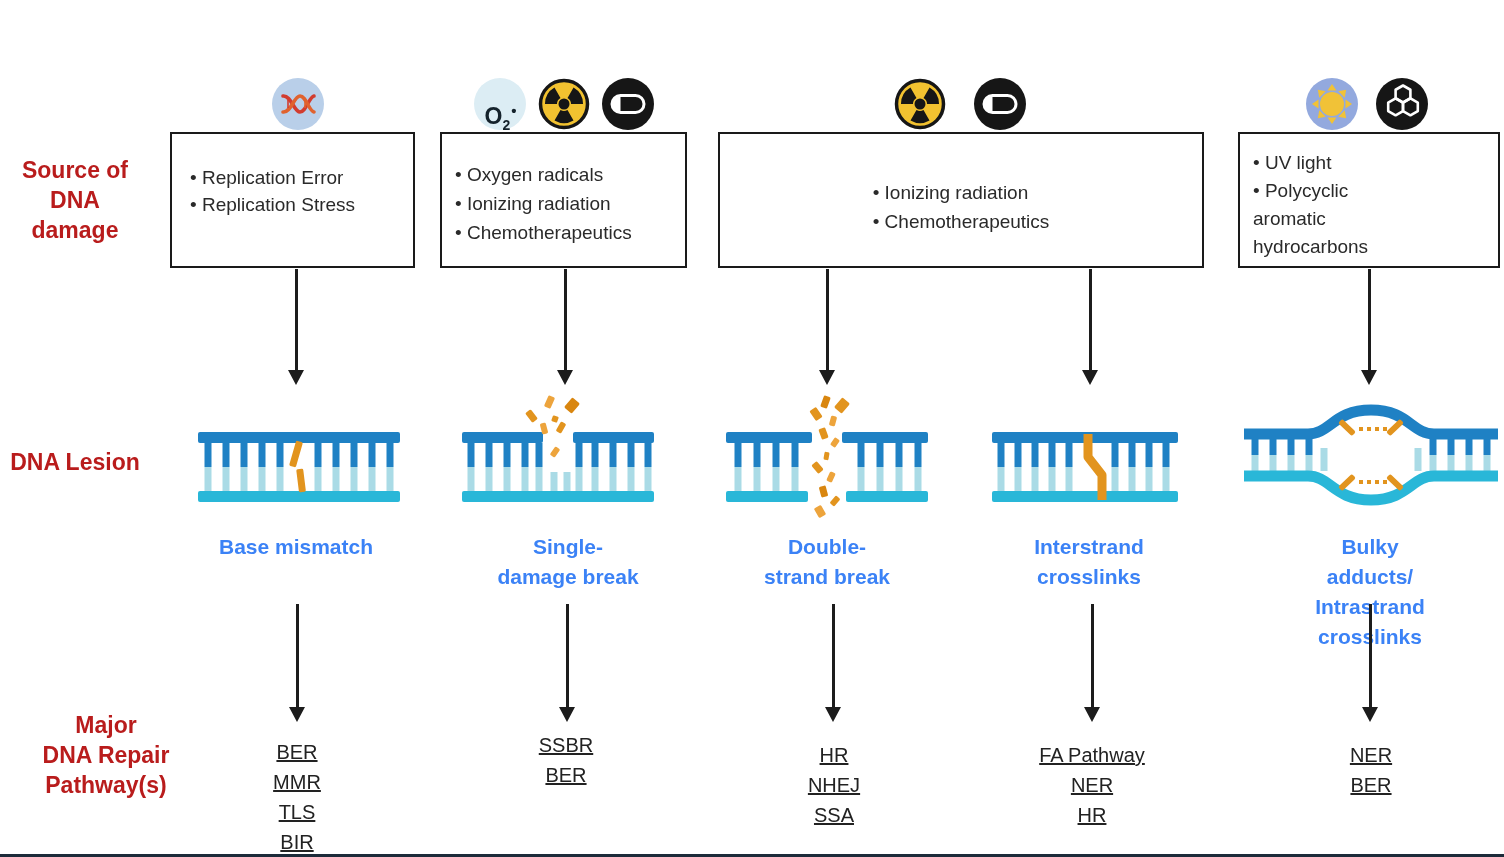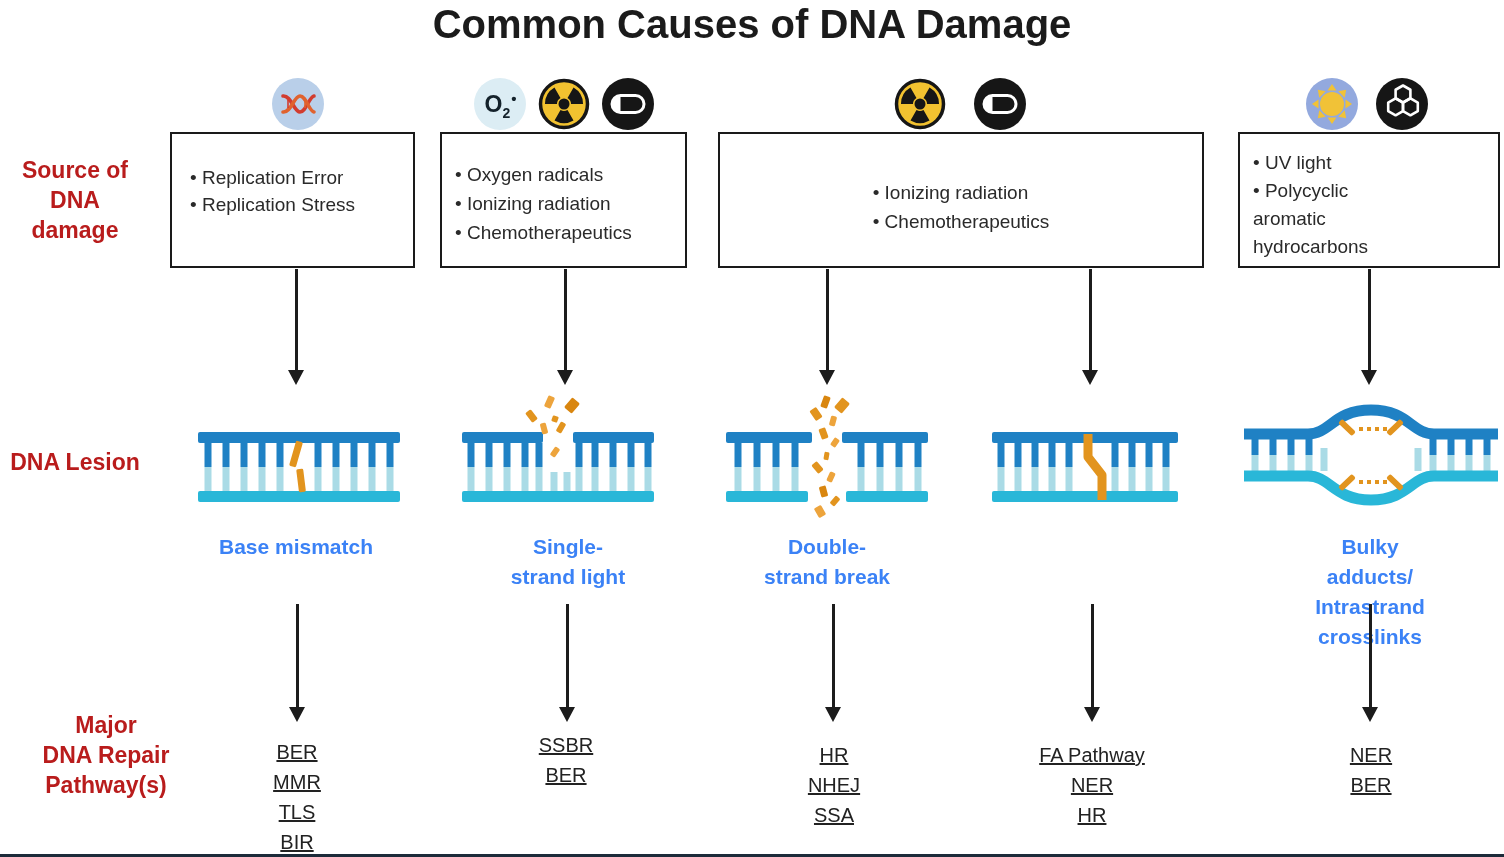--- a/index.html
+++ b/index.html
@@ -18,21 +18,21 @@
   .srcbox {
     position:absolute; border:2px solid #1a1a1a; background:#fff;
     box-sizing:border-box; font-size:19px; color:#2a2a2a;
   }
   .srcline { white-space:pre-line; }
   .inner-center { width:fit-content; margin:0 auto; text-align:left; }
   .icon { position:absolute; width:52px; height:52px; }
   .icon svg { width:100%; height:100%; display:block; }
   .o2circle {
     background:#dcedf4; border-radius:50%; width:52px; height:52px;
-    display:flex; align-items:center; justify-content:center;
+    display:flex; align-items:flex-end; justify-content:center;
     font-weight:bold; font-size:23px; color:#14222b;
   }
   .o2sub { font-size:14px; position:relative; top:6px; }
   .o2dot { font-size:15px; position:relative; top:-8px; left:1px; }
   .arrow { position:absolute; width:3px; background:#1c1c1c; }
   .arrow::after {
     content:""; position:absolute; left:50%; bottom:-14px; transform:translateX(-50%);
     width:0; height:0; border-left:8px solid transparent; border-right:8px solid transparent;
     border-top:15px solid #1c1c1c;
   }
@@ -45,21 +45,20 @@
     position:absolute; transform:translateX(-50%); font-size:20px;
     line-height:30px; text-align:center; color:#222;text-decoration:underline;
   }
   .bottomline { position:absolute; left:0; bottom:0; width:100%; height:3px; background:#1c2b3a; }
 </style>
 </head>
 <body>
 
 <div class="canvas">
 
-  <div class="title">Common Causes of DNA Damage</div>
 
   <div class="rowlabel" style="left:8px; width:134px; top:155px;">Source of
 DNA
 damage</div>
   <div class="rowlabel" style="left:0px; width:150px; top:447px;">DNA Lesion</div>
   <div class="rowlabel" style="left:0px; width:150px; top:710px;margin-left:31px;">Major
 DNA Repair
 Pathway(s)</div>
 
   <div class="icon" style="left:272px; top:78px;">
@@ -350,23 +349,25 @@
         <rect x="115" y="80" width="4" height="4"></rect>
           <rect x="123" y="80" width="4" height="4"></rect>
         <rect x="131" y="80" width="4" height="4"></rect>
           <rect x="139" y="80" width="4" height="4"></rect>
       </g>
     </svg>
   </div>
 
   <div class="lesionlabel" style="left:296px; top:532px;">Base mismatch</div>
   <div class="lesionlabel" style="left:568px; top:532px;">Single-
-strand light</div>
+damage break</div>
   <div class="lesionlabel" style="left:827px; top:532px;">Double-
 strand break</div>
+  <div class="lesionlabel" style="left:1089px; top:532px;">Interstrand
+crosslinks</div>
   <div class="lesionlabel" style="left:1370px; top:532px;">Bulky adducts/
 Intrastrand crosslinks</div>
 
   <div class="arrow" style="left:295.5px; top:604px; height:104px;"></div>
   <div class="arrow" style="left:565.5px; top:604px; height:104px;"></div>
   <div class="arrow" style="left:831.5px; top:604px; height:104px;"></div>
   <div class="arrow" style="left:1090.5px; top:604px; height:104px;"></div>
   <div class="arrow" style="left:1368.5px; top:604px; height:104px;"></div>
 
   <div class="pathways" style="left:297px; top:737px;">

